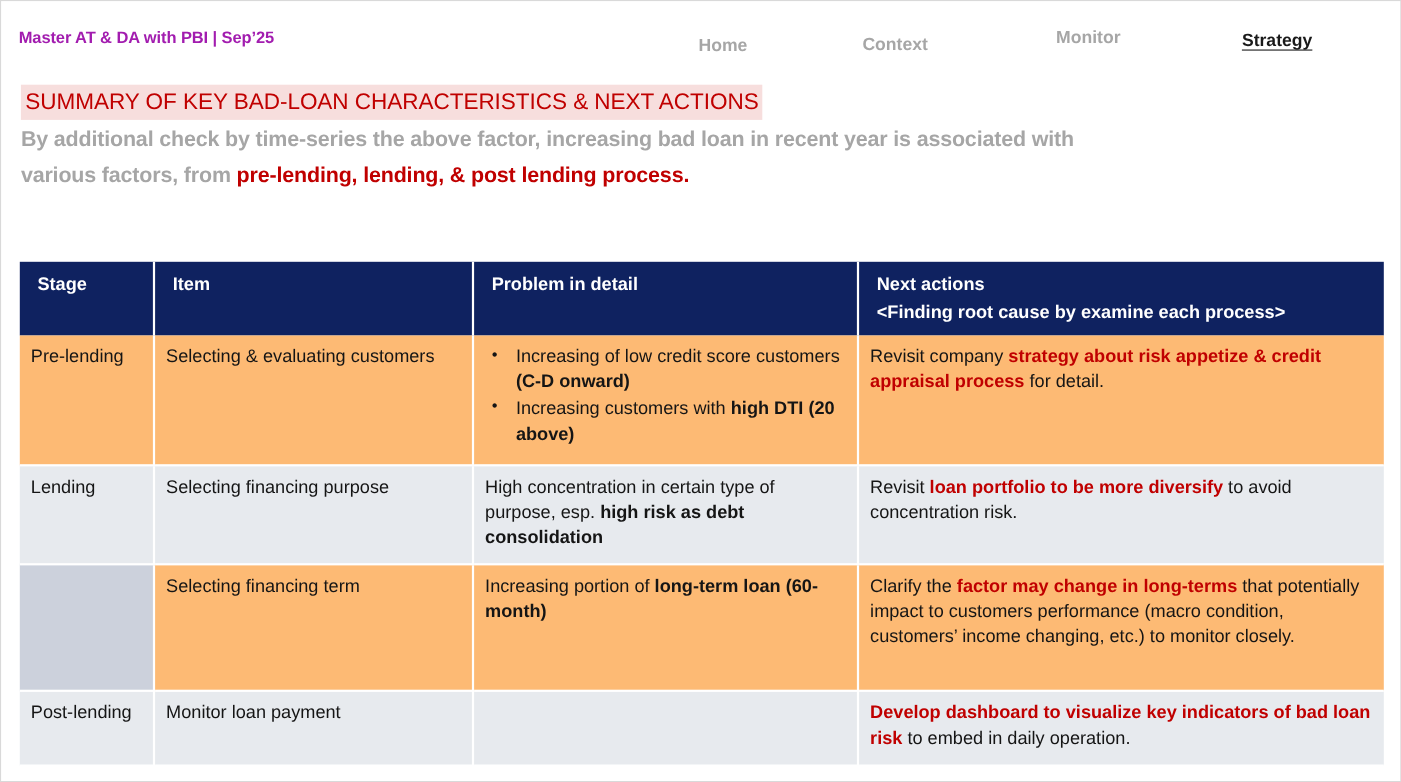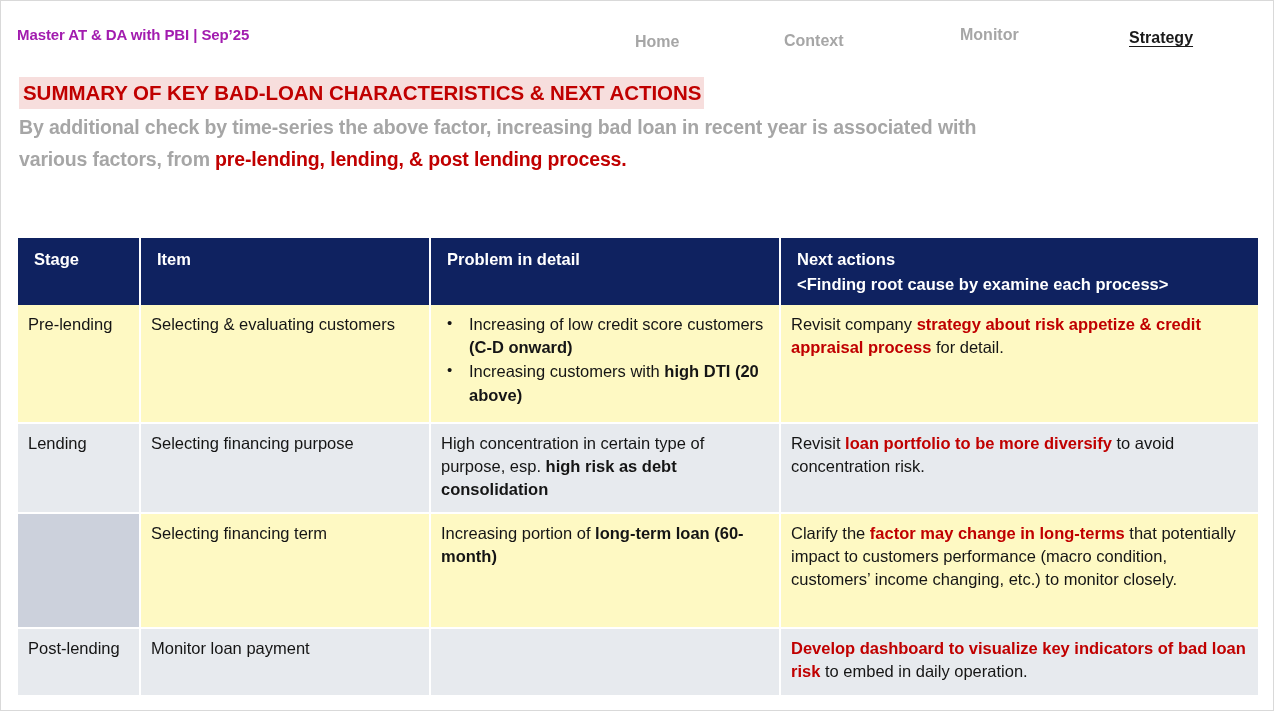--- a/index.html
+++ b/index.html
@@ -59,21 +59,21 @@
   .title-block {
     position: absolute;
     left: 18px; top: 76px;
     width: 1210px;
   }
   .main-title {
     display: inline-block;
     background: #f7dedd;
     color: #c00000;
     font-size: 20.5px;
-    font-weight: bold;
+    font-weight: normal;
     line-height: 1.46;
     padding: 1px 3px 1px 4px;
     letter-spacing: -0.05px;
     white-space: nowrap;
   }
   .subtitle {
     margin-top: 3px;
     font-size: 19.5px;
     line-height: 1.62;
     color: #a6a6a6;
@@ -117,21 +117,21 @@
     padding-left: 16px;
   }
   .tbl thead th:last-child { border-right: none; }
 
   .tbl tbody td {
     border-right: 2px solid #ffffff;
     border-bottom: 2px solid #ffffff;
   }
   .tbl tbody td:last-child { border-right: none; }
 
-  tr.shade-dark td { background: #fef9c3; }
+  tr.shade-dark td { background: #fdba74; }
   tr.shade-light td { background: #e7eaee; }
   td.blank-dark { background: #ccd1dc !important; }
   td.blank-light { background: #e7eaee !important; }
 
   .col-1 { width: 122px; }
   .col-2 { width: 290px; }
   .col-3 { width: 350px; }
   .col-4 { width: 478px; }
 
   .red-b { color: #c00000; font-weight: bold; }

